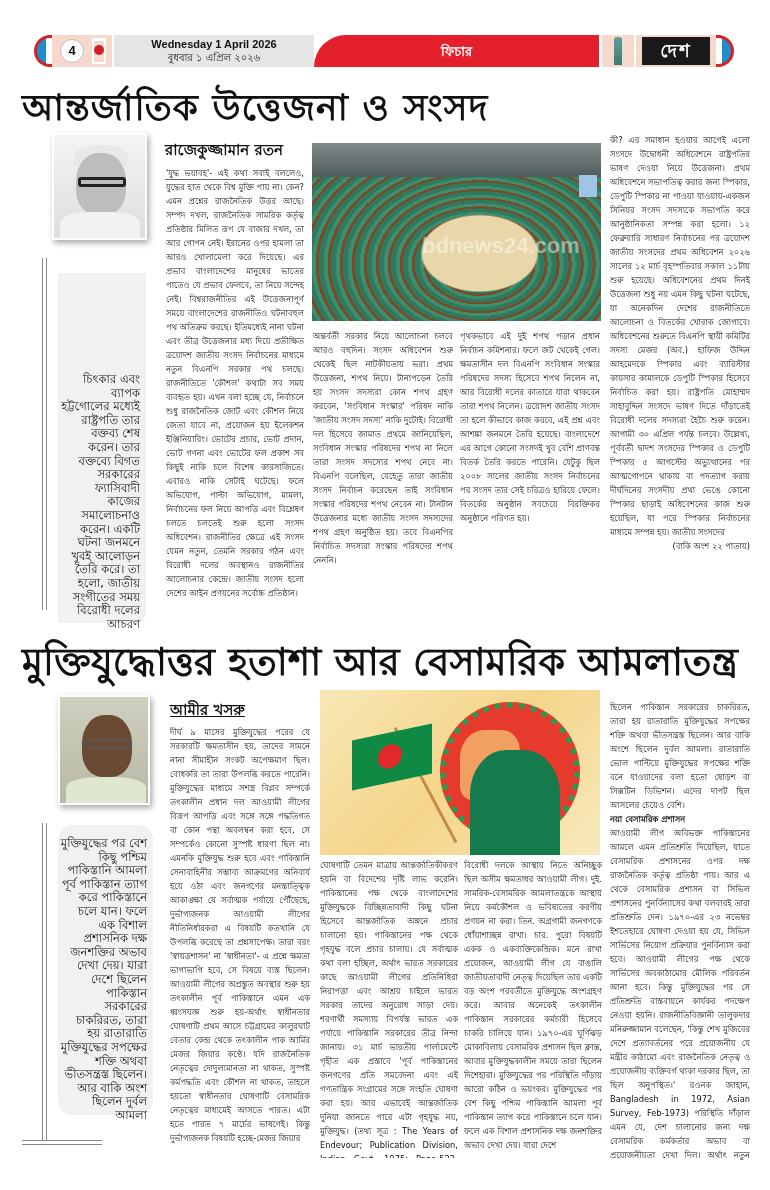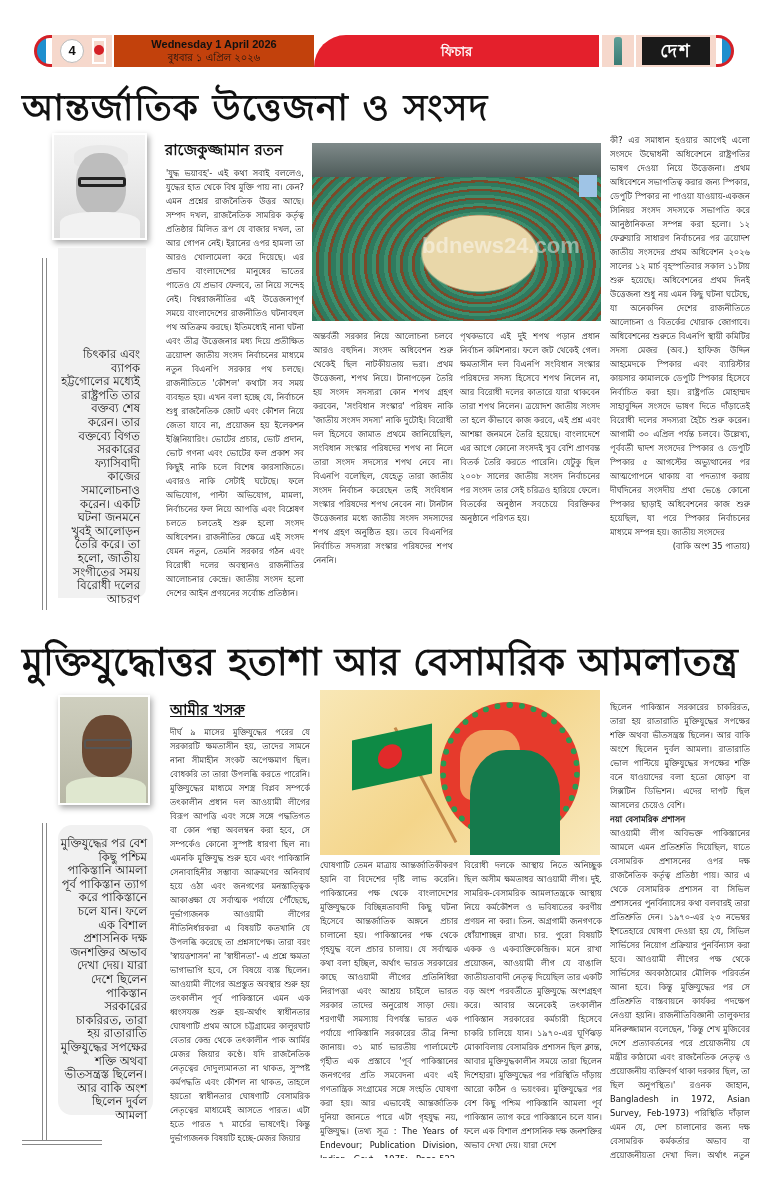--- a/index.html
+++ b/index.html
@@ -8,21 +8,21 @@
 
   
   .header { position: absolute; top: 35px; left: 34px; width: 700px; height: 32px; }
   .cap-left, .cap-right { position: absolute; top: 0; width: 18px; height: 32px; }
   .cap-left { left: 0; border: 3px solid #d42027; border-right: none; border-radius: 16px 0 0 16px; background: linear-gradient(90deg,#1e8fce 60%, #fff 60%); }
   .cap-right { right: 0; border: 3px solid #d42027; border-left: none; border-radius: 0 16px 16px 0; background: linear-gradient(270deg,#1e8fce 60%, #fff 60%); }
   .pagebox { position: absolute; left: 18px; top: 0; width: 60px; height: 32px; background: #f6d8cc; }
   .page-num { position: absolute; left: 8px; top: 4px; width: 24px; height: 24px; border-radius: 50%; background: #fff; border: 1px solid #bbb; font: bold 13px "Liberation Sans", sans-serif; text-align: center; line-height: 22px; }
   .booth-icon { position: absolute; left: 40px; top: 3px; width: 14px; height: 26px; border: 2px solid #fff; border-top-width: 3px; }
   .booth-icon::before { content: ""; position: absolute; left: 0; top: 4px; width: 10px; height: 10px; border-radius: 50%; background: #d42027; }
-  .datebox { position: absolute; left: 80px; top: 0; width: 200px; height: 32px; background: #c2410c; text-align: center; }
+  .datebox { position: absolute; left: 80px; top: 0; width: 200px; height: 32px; background: #e5e5e5; text-align: center; }
   .date-en { font: bold 11px "Liberation Sans", sans-serif; margin-top: 3px; }
   .date-bn { font: 10px "DejaVu Sans", sans-serif; }
   .redbar { position: absolute; left: 280px; top: 0; width: 285px; height: 32px; background: #e4202c; border-radius: 80px 0 0 0; }
   .section-name { position: absolute; left: 0; right: 0; top: 7px; text-align: center; color: #fff; font: bold 13px "DejaVu Sans", sans-serif; }
   .liberty-box { position: absolute; left: 568px; top: 0; width: 32px; height: 32px; background: #f6d8cc; }
   .liberty-icon { position: absolute; left: 12px; top: 2px; width: 8px; height: 28px; background: linear-gradient(#5f9f98,#3a7b74); border-radius: 3px 3px 0 0; }
   .logo-box { position: absolute; left: 602px; top: 0; width: 80px; height: 32px; background: #f6d8cc; }
   .logo { position: absolute; left: 6px; top: 2px; width: 68px; height: 28px; background: #1a1a1a; color: #fff; font: bold 18px "DejaVu Sans", sans-serif; text-align: center; line-height: 28px; letter-spacing: 2px; }
 
   
@@ -39,21 +39,21 @@
   .p1 .hair { position: absolute; left: 20px; top: 10px; width: 54px; height: 22px; border-radius: 50% 50% 20% 20%; background: #e8e8e8; }
   .glasses { position: absolute; left: 24px; top: 42px; width: 48px; height: 10px; border: 3px solid #222; border-radius: 3px; }
   .p2 .face { background: #6b4a34; }
   .p2 .glasses { border-color: #555; border-width: 2px; }
   .shirt { position: absolute; left: 6px; bottom: 0; width: 80px; height: 26px; border-radius: 40% 40% 0 0; }
   .p1 .shirt { background: #f2f2f2; }
   .p2 .shirt { background: #dfe7cf; }
 
   
   .pullquote { position: absolute; background: #f1f1f1; text-align: right; font-size: 11.5px; line-height: 13.6px; padding: 0 6px 0 2px; border-radius: 0 0 10px 0; }
-  .pq1 { left: 58px; top: 248px; width: 88px; height: 350px; padding-top: 100px; }
+  .pq1 { left: 58px; top: 273px; width: 88px; height: 350px; padding-top: 100px; }
   .pq2 { left: 58px; top: 825px; width: 95px; height: 290px; padding-top: 12px; border-radius: 14px; }
   .rule-v { position: absolute; width: 5px; border-left: 1px solid #888; border-right: 1px solid #888; }
   .rv1 { left: 42px; top: 258px; height: 352px; }
   .rv2 { left: 42px; top: 823px; height: 318px; }
   .rule-h { position: absolute; left: 22px; width: 80px; height: 5px; border-top: 1px solid #888; border-bottom: 1px solid #888; }
   .rh2 { top: 1140px; }
 
   
   .byline { position: absolute; font-family: "DejaVu Serif", serif; font-weight: bold; font-size: 15px; border-bottom: 1px solid #666; padding-bottom: 16px; }
   .b1 { left: 165px; top: 138px; width: 135px; }
@@ -143,21 +143,21 @@
 
 <div class="col a1c2">
   <p>অন্তর্বর্তী সরকার নিয়ে আলোচনা চলবে আরও বহুদিন। সংসদ অধিবেশন শুরু থেকেই ছিল নাটকীয়তায় ভরা। প্রথম উত্তেজনা, শপথ নিয়ে। টানাপড়েন তৈরি হয় সংসদ সদস্যরা কোন শপথ গ্রহণ করবেন, 'সংবিধান সংস্কার' পরিষদ নাকি 'জাতীয় সংসদ সদস্য' নাকি দুটোই। বিরোধী দল হিসেবে জামাত প্রথমে জানিয়েছিল, সংবিধান সংস্কার পরিষদের শপথ না নিলে তারা সংসদ সদস্যের শপথ নেবে না। বিএনপি বলেছিল, যেহেতু তারা জাতীয় সংসদ নির্বাচন করেছেন তাই সংবিধান সংস্কার পরিষদের শপথ নেবেন না। টানটান উত্তেজনার মধ্যে জাতীয় সংসদ সদস্যদের শপথ গ্রহণ অনুষ্ঠিত হয়। তবে বিএনপির নির্বাচিত সদস্যরা সংস্কার পরিষদের শপথ নেননি।</p>
 </div>
 <div class="col a1c3">
   <p>পৃথকভাবে এই দুই শপথ পড়ান প্রধান নির্বাচন কমিশনার। ফলে জট থেকেই গেল। ক্ষমতাসীন দল বিএনপি সংবিধান সংস্কার পরিষদের সদস্য হিসেবে শপথ নিলেন না, আর বিরোধী দলের কাতারে যারা থাকবেন তারা শপথ নিলেন। ত্রয়োদশ জাতীয় সংসদ তা হলে কীভাবে কাজ করবে, এই প্রশ্ন এবং আশঙ্কা জনমনে তৈরি হয়েছে। বাংলাদেশে এর আগে কোনো সংসদই খুব বেশি প্রাণবন্ত বিতর্ক তৈরি করতে পারেনি। যেটুকু ছিল ২০০৮ সালের জাতীয় সংসদ নির্বাচনের পর সংসদ তার সেই চরিত্রও হারিয়ে ফেলে। বিতর্কের অনুষ্ঠান সবচেয়ে বিরক্তিকর অনুষ্ঠানে পরিণত হয়।</p>
 </div>
 <div class="col a1c4">
   <p>কী? এর সমাধান হওয়ার আগেই এলো সংসদে উদ্বোধনী অধিবেশনে রাষ্ট্রপতির ভাষণ দেওয়া নিয়ে উত্তেজনা। প্রথম অধিবেশনে সভাপতিত্ব করার জন্য স্পিকার, ডেপুটি স্পিকার না পাওয়া যাওয়ায়-একজন সিনিয়র সংসদ সদস্যকে সভাপতি করে আনুষ্ঠানিকতা সম্পন্ন করা হলো। ১২ ফেব্রুয়ারি সাধারণ নির্বাচনের পর ত্রয়োদশ জাতীয় সংসদের প্রথম অধিবেশন ২০২৬ সালের ১২ মার্চ বৃহস্পতিবার সকাল ১১টায় শুরু হয়েছে। অধিবেশনের প্রথম দিনই উত্তেজনা শুধু নয় এমন কিছু ঘটনা ঘটেছে, যা অনেকদিন দেশের রাজনীতিতে আলোচনা ও বিতর্কের খোরাক জোগাবে। অধিবেশনের শুরুতে বিএনপি স্থায়ী কমিটির সদস্য মেজর (অব.) হাফিজ উদ্দিন আহমেদকে স্পিকার এবং ব্যারিস্টার কায়সার কামালকে ডেপুটি স্পিকার হিসেবে নির্বাচিত করা হয়। রাষ্ট্রপতি মোহাম্মদ সাহাবুদ্দিন সংসদে ভাষণ দিতে দাঁড়াতেই বিরোধী দলের সদস্যরা হৈচৈ শুরু করেন। আগামী ৩০ এপ্রিল পর্যন্ত চলবে। উল্লেখ্য, পূর্ববর্তী দ্বাদশ সংসদের স্পিকার ও ডেপুটি স্পিকার ৫ আগস্টের অভ্যুত্থানের পর আত্মগোপনে থাকায় বা পদত্যাগ করায় দীর্ঘদিনের সংসদীয় প্রথা ভেঙে কোনো স্পিকার ছাড়াই অধিবেশনের কাজ শুরু হয়েছিল, যা পরে স্পিকার নির্বাচনের মাধ্যমে সম্পন্ন হয়। জাতীয় সংসদের</p>
   <p>
-      <span class="cont">(বাকি অংশ 35 পাতায়)</span>
+      <span class="cont">(বাকি অংশ ২২ পাতায়)</span>
     </p>
 </div>
 
 <div class="headline h2">মুক্তিযুদ্ধোত্তর হতাশা আর বেসামরিক আমলাতন্ত্র</div>
 
 <div class="portrait p2">
   <div class="face"></div>
   <div class="glasses"></div>
   <div class="shirt"></div>
 </div>

